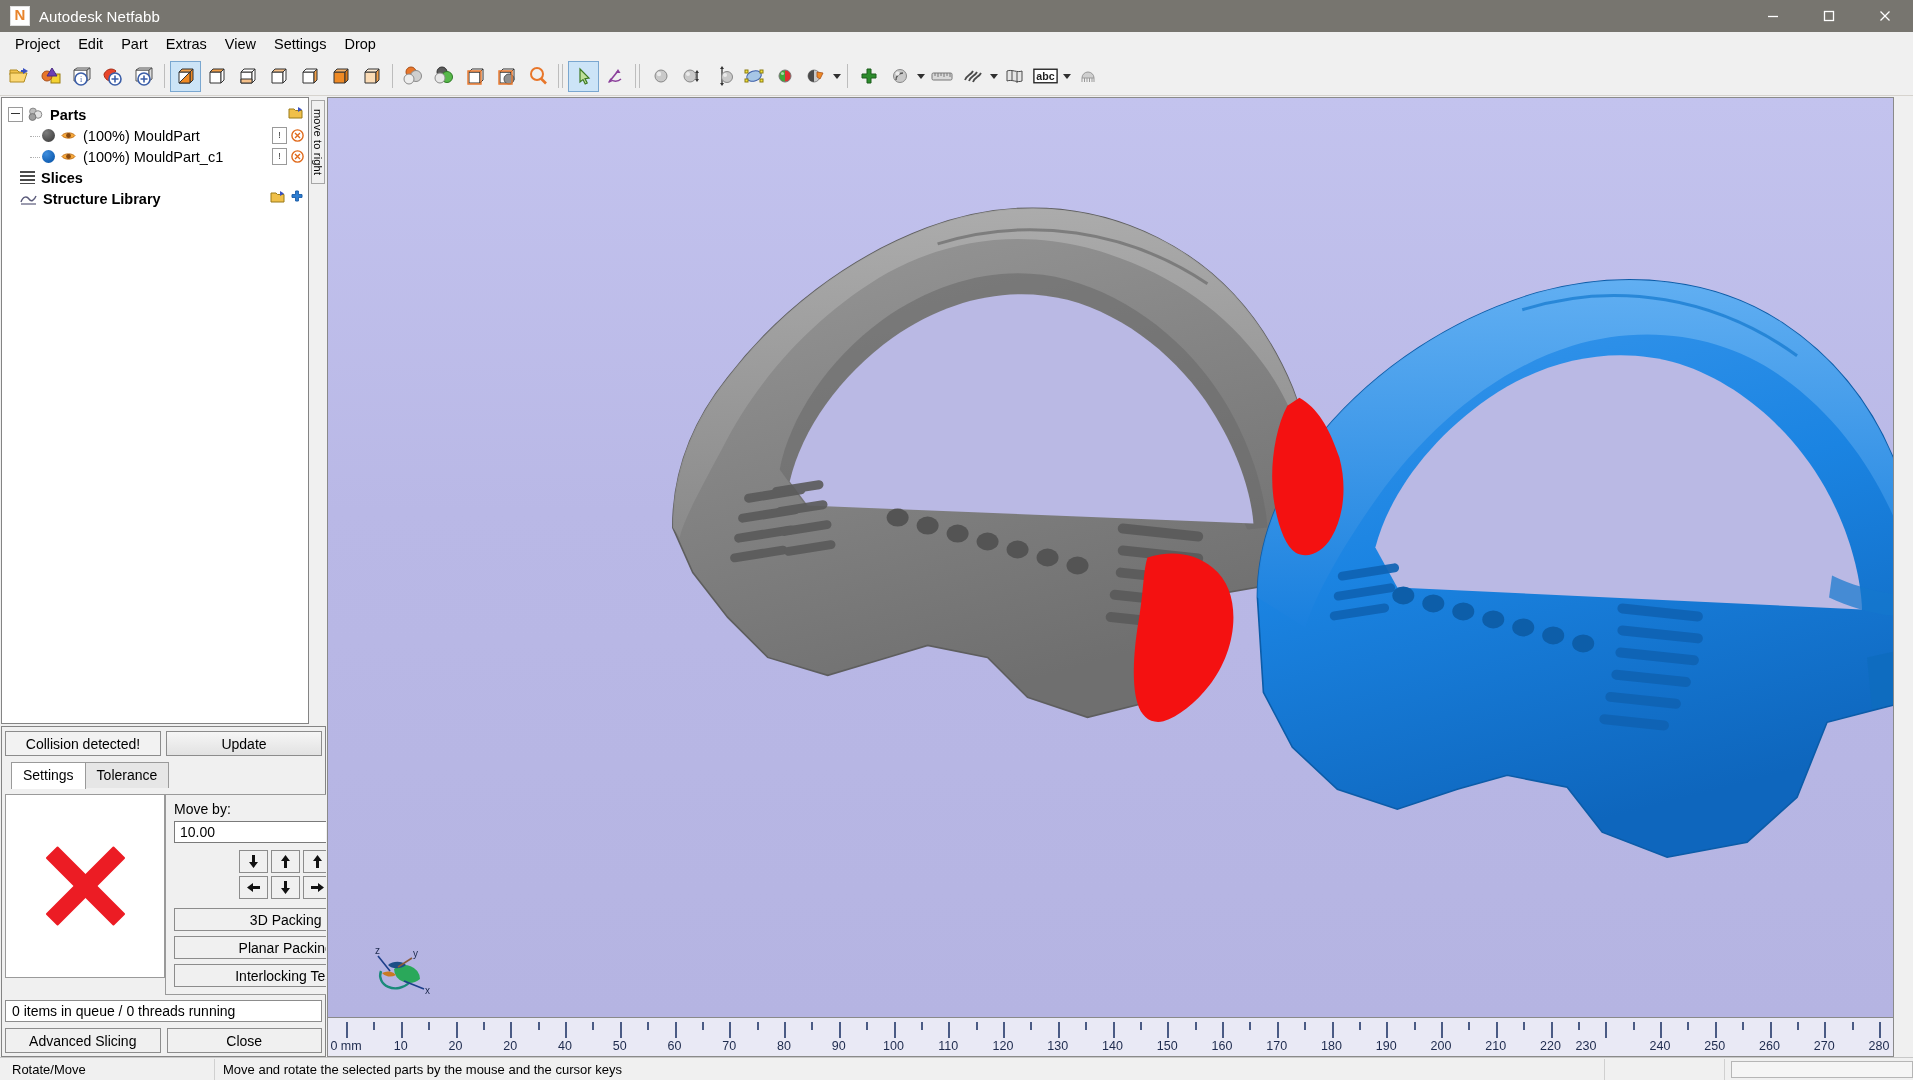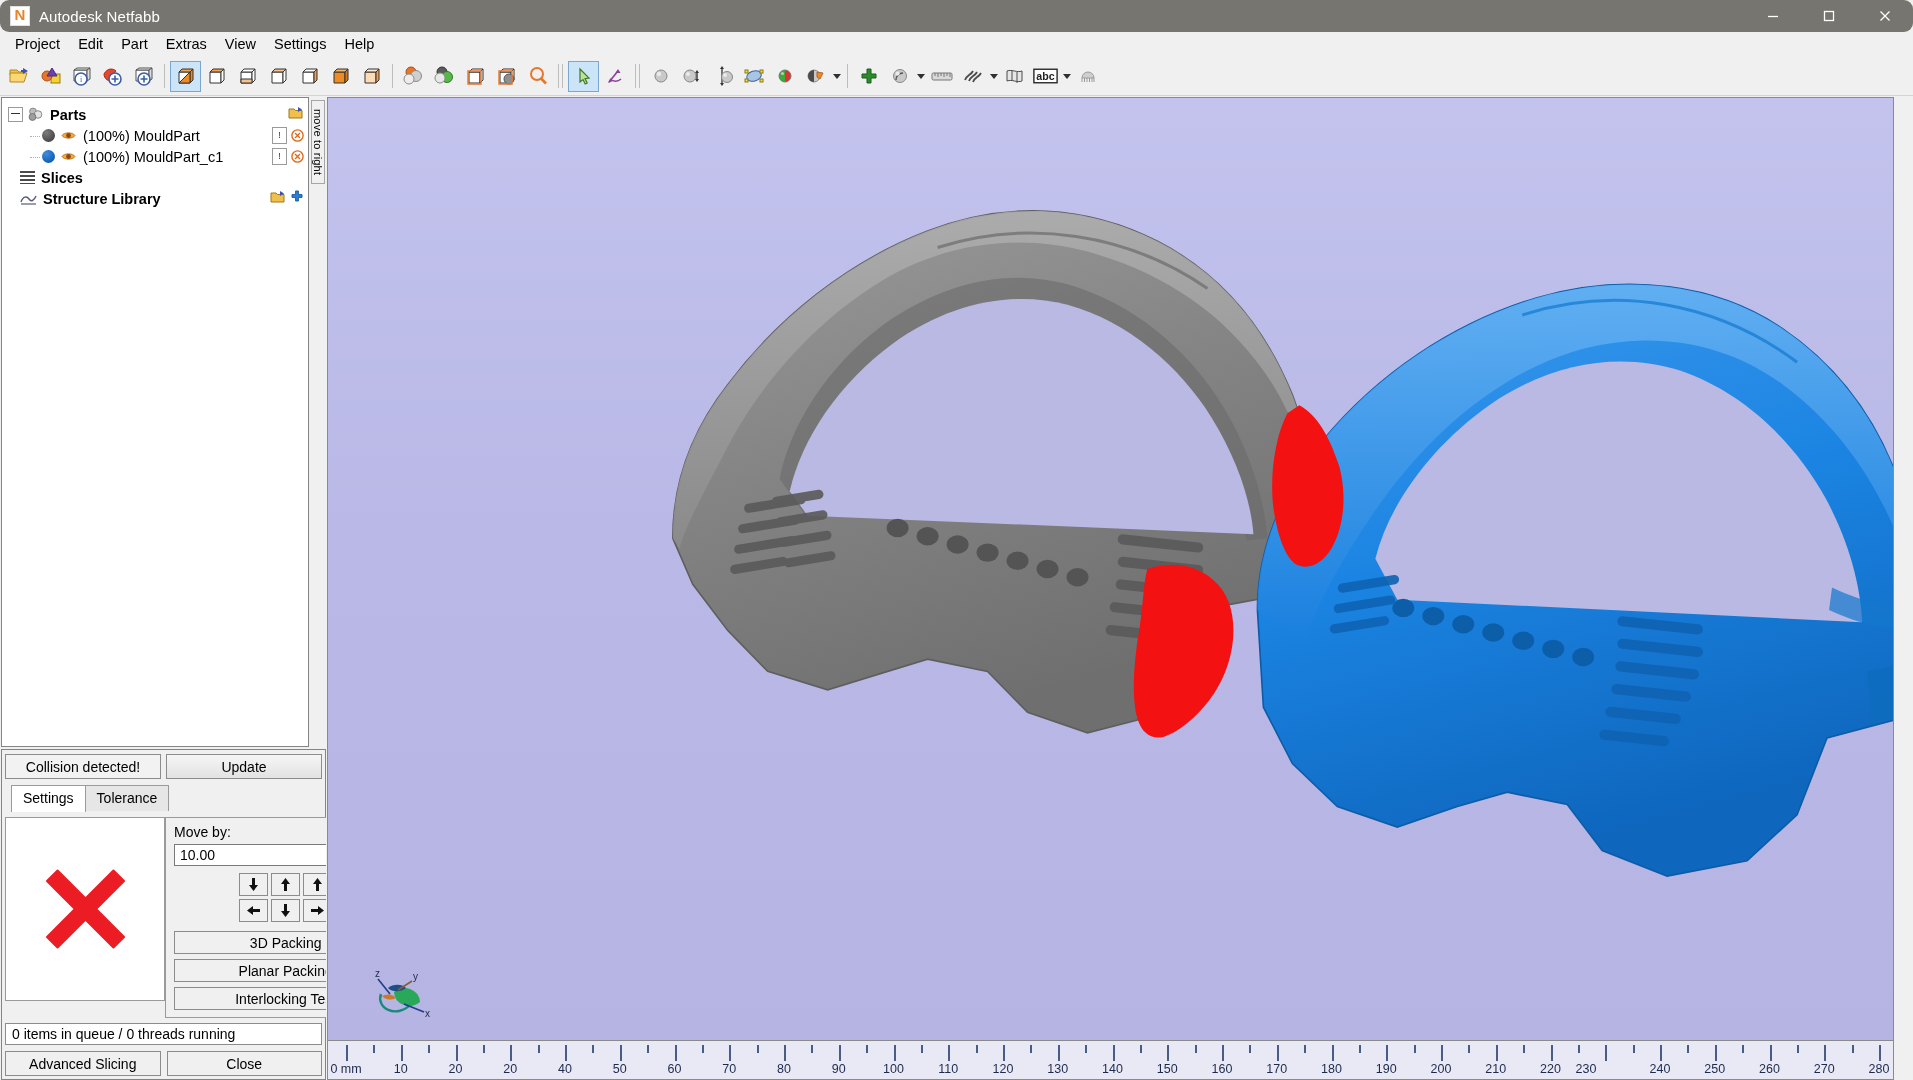--- a/index.html
+++ b/index.html
@@ -6,21 +6,21 @@
   html,body{margin:0;padding:0;}
   body{
     width:1913px;height:1080px;overflow:hidden;
     font-family:"Liberation Sans","DejaVu Sans",sans-serif;
     font-size:14px;color:#000;background:#f0f0f0;
     -webkit-font-smoothing:antialiased;
   }
   .app{position:relative;width:1913px;height:1080px;display:flex;flex-direction:column;}
 
   
-  .titlebar{height:32px;background:#77756f;display:flex;align-items:center;flex:0 0 32px;border-radius:9px;}
+  .titlebar{height:32px;background:#77756f;display:flex;align-items:center;flex:0 0 32px;}
   .tb-logo{width:20px;height:20px;margin-left:10px;margin-right:9px;background:#fff;
     border:1px solid #e0e0e0;position:relative;box-sizing:border-box;}
   .tb-logo:after{content:"N";position:absolute;left:0;right:0;top:-1px;text-align:center;
     font-size:15px;font-weight:bold;color:#e8842b;font-family:"Liberation Sans",sans-serif;}
   .tb-title{color:#ffffff;font-size:15px;letter-spacing:.1px;}
   .tb-spacer{flex:1;}
   .tb-btn{width:56px;height:32px;display:flex;align-items:center;justify-content:center;
     color:#fff;}
   .tb-btn svg{display:block;}
 
@@ -176,21 +176,21 @@
     </div>
   </div>
 
   <div class="menubar">
     <div class="menu-item">Project</div>
     <div class="menu-item">Edit</div>
     <div class="menu-item">Part</div>
     <div class="menu-item">Extras</div>
     <div class="menu-item">View</div>
     <div class="menu-item">Settings</div>
-    <div class="menu-item">Help</div>
+    <div class="menu-item">Drop</div>
   </div>
 
   <div class="toolbar">
 
     <div class="tbtn">
       <svg class="svgi" width="24" height="22" viewBox="0 0 24 22">
         <path d="M2 5h7l2 2h4v3H2z" fill="#f2c14a" stroke="#b08a20" stroke-width="1"></path>
         <path d="M2 8h17l-3 9H2z" fill="#fbd774" stroke="#b08a20" stroke-width="1"></path>
         <path d="M15 3l5 3-5 3z" fill="#3a52c0"></path>
           <rect x="13" y="5" width="4" height="2" fill="#3a52c0"></rect>
@@ -876,13 +876,19 @@
             <div class="tick min" style="left: 1523.62px;"></div>
             <div class="tick maj" style="left: 1551px;"></div>
             <div class="tlab" style="left: 1551px;">280</div>
           </div>
       </div>
     </div>
 
     <div class="rightstrip"></div>
   </div>
 
+  <div class="statusbar">
+    <div class="st-cell st1">Rotate/Move</div>
+    <div class="st-cell st2">Move and rotate the selected parts by the mouse and the cursor keys</div>
+    <div class="st-cell st3"></div>
+    <div class="st4"></div>
+  </div>
 </div>
 
 </body></html>

